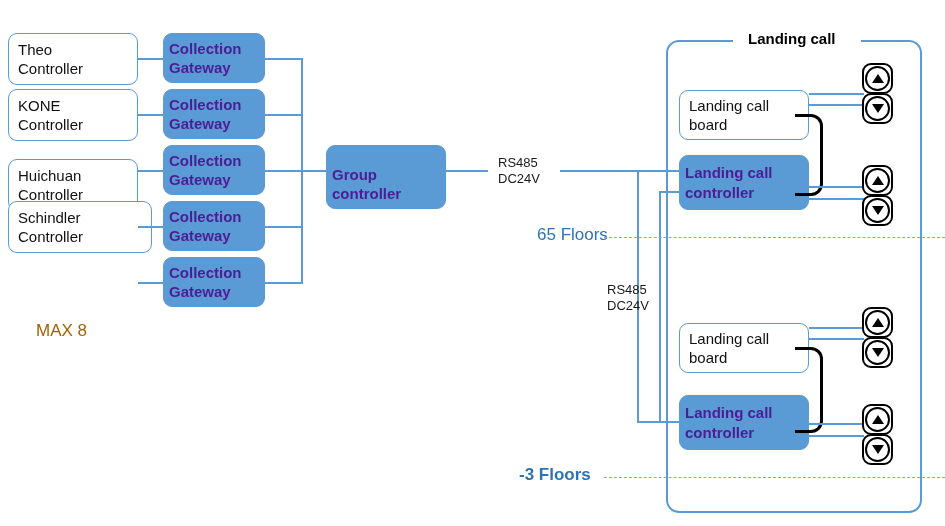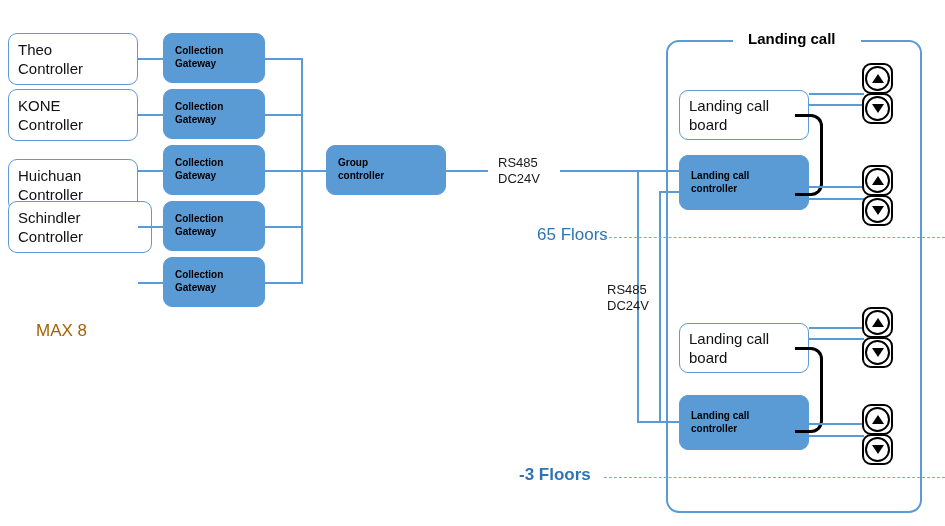--- a/index.html
+++ b/index.html
@@ -4,22 +4,22 @@
 <style>
   html,body{margin:0;padding:0;background:#fff;}
   body{font-family:"Liberation Sans","DejaVu Sans",sans-serif;}
   #stage{position:relative;width:945px;height:526px;background:#ffffff;overflow:hidden;}
 
   
   .box{position:absolute;box-sizing:border-box;display:flex;flex-direction:column;
        justify-content:center;border-radius:9px;}
   .box.white{background:#ffffff;border:1.6px solid #5B9BD5;color:#111;
              font-size:15px;line-height:1.30;padding:5px 9px;font-weight:400;}
-  .box.blue{background:#5B9BD5;border:1.6px solid #5B9BD5;color:#000000;
-            font-size:10px;line-height:1.28;padding:5px 11px;font-weight:bold;}
+  .box.blue{background:#5B9BD5;border:1.6px solid #5B9BD5;color:#4c1d95;
+            font-size:15px;line-height:1.28;padding:5px 5px;font-weight:bold;}
   .box span{display:block;white-space:nowrap;}
 
   
   .wire{position:absolute;background:#5B9BD5;}
   .wire.h{height:2.2px;}
   .wire.v{width:2.2px;}
 
   
   .jumper{position:absolute;border:3.4px solid #000;border-left:none;
           border-radius:0 12px 12px 0;box-sizing:border-box;}
@@ -95,21 +95,21 @@
   <div class="wire h" style="left:265px;top:58px;width:38px;"></div>
   <div class="wire h" style="left:265px;top:114px;width:38px;"></div>
   <div class="wire h" style="left:265px;top:170px;width:38px;"></div>
   <div class="wire h" style="left:265px;top:226px;width:38px;"></div>
   <div class="wire h" style="left:265px;top:282px;width:38px;"></div>
 
   <div class="wire v" style="left:301px;top:58px;height:226px;"></div>
 
   <div class="wire h" style="left:301px;top:170px;width:26px;"></div>
 
-  <div class="box blue" style="left:326px;top:145px;width:120px;height:50px;">
+  <div class="box blue" style="left:326px;top:145px;width:120px;height:64px;justify-content:flex-end;">
     <span>Group<br>controller</span>
   </div>
 
   <div class="wire h" style="left:446px;top:170px;width:42px;"></div>
   <div class="lbl rs" style="left:498px;top:155px;">RS485<br>DC24V</div>
   <div class="wire h" style="left:560px;top:170px;width:80px;"></div>
 
   <div class="wire h" style="left:638px;top:170px;width:45px;"></div>
 
   <div class="wire v" style="left:637px;top:170px;height:252px;"></div>

